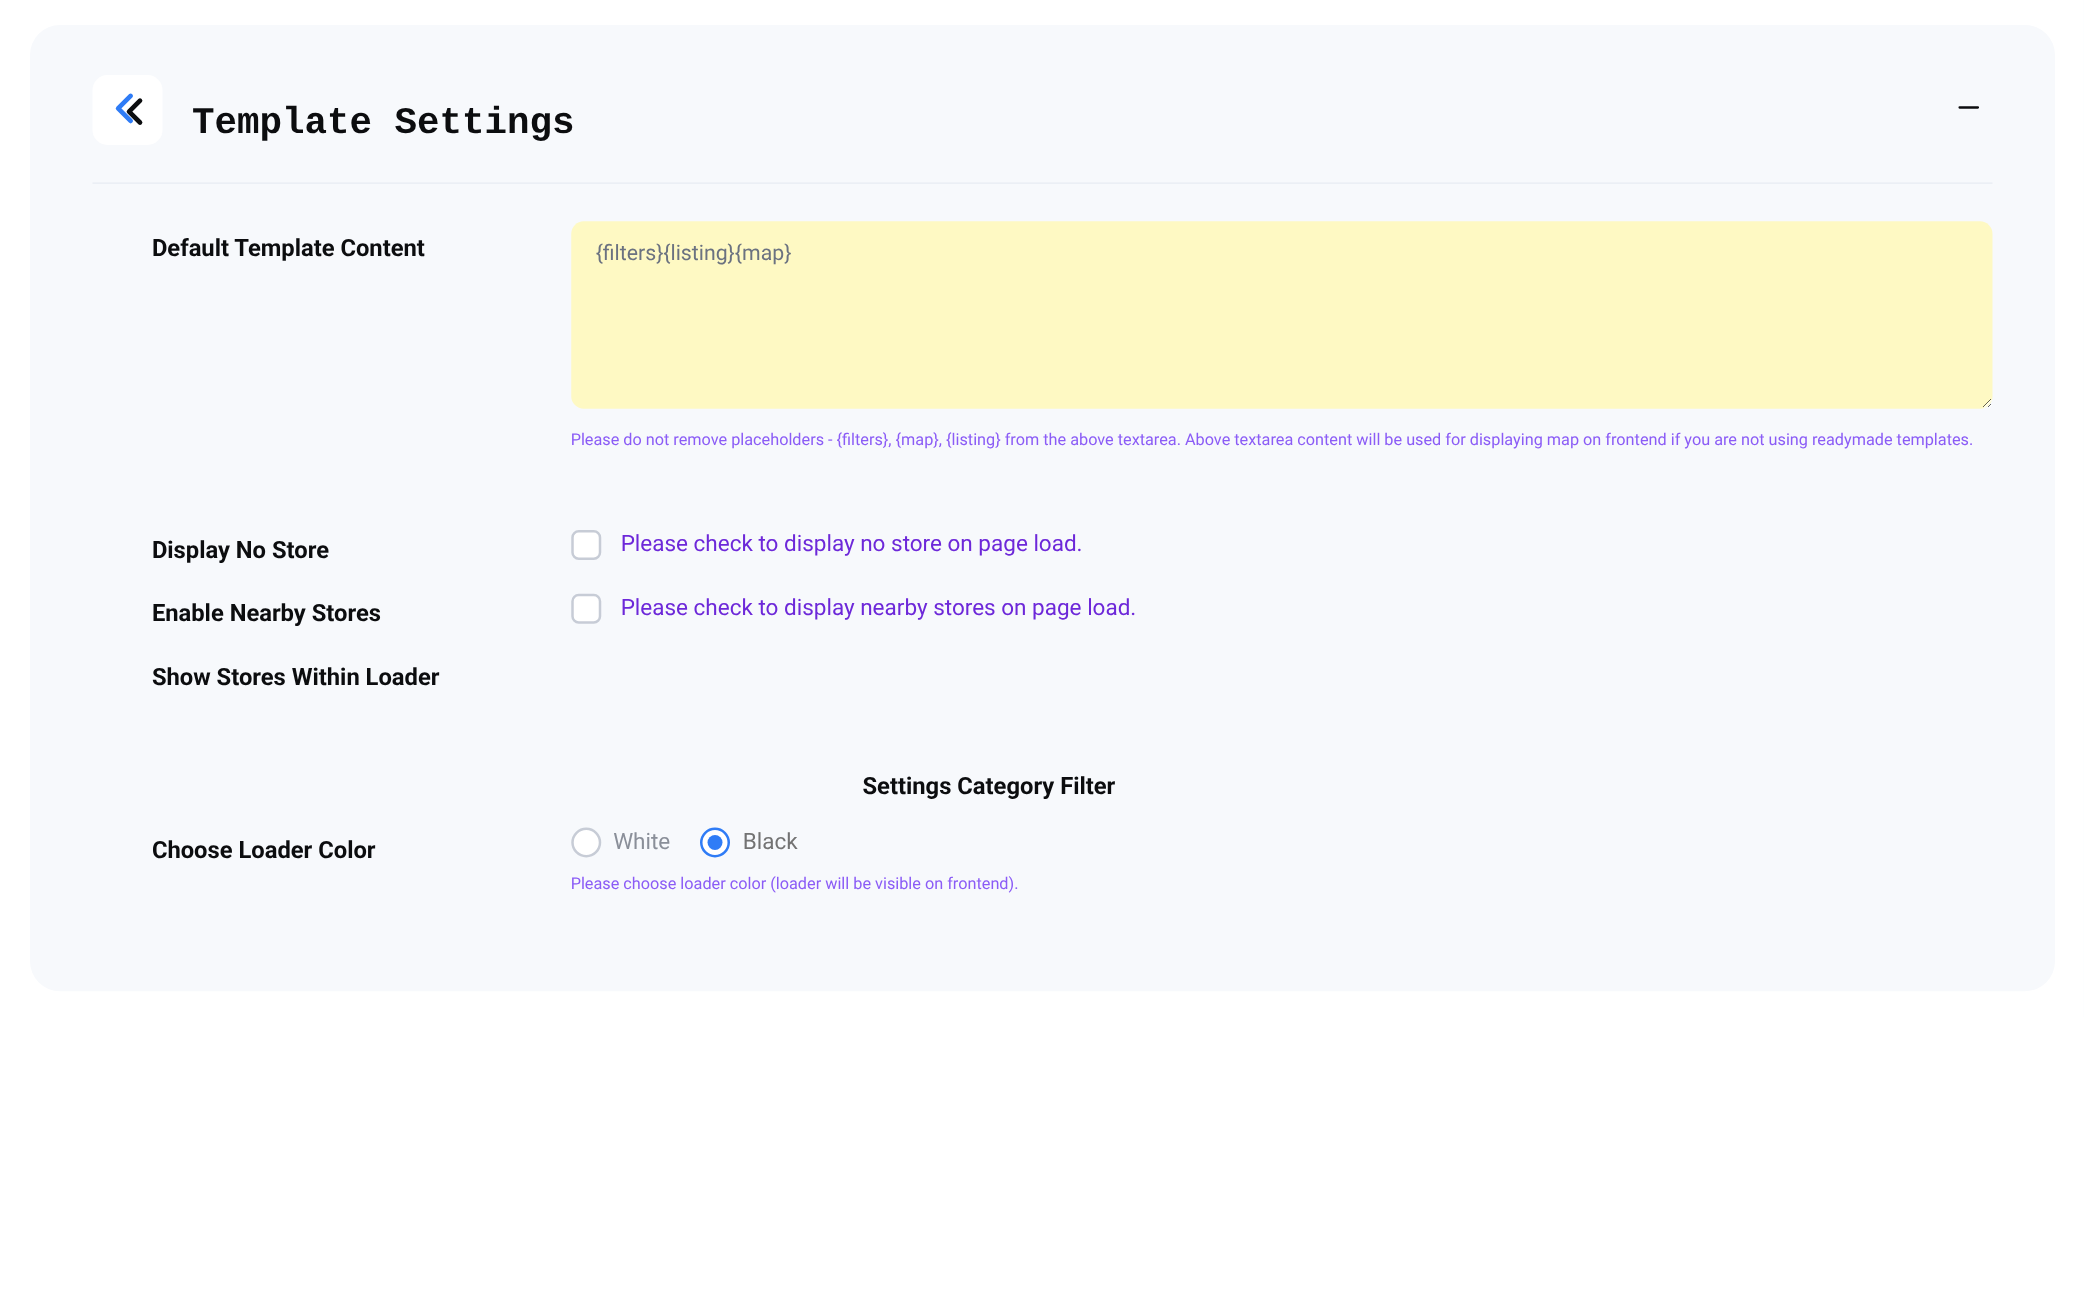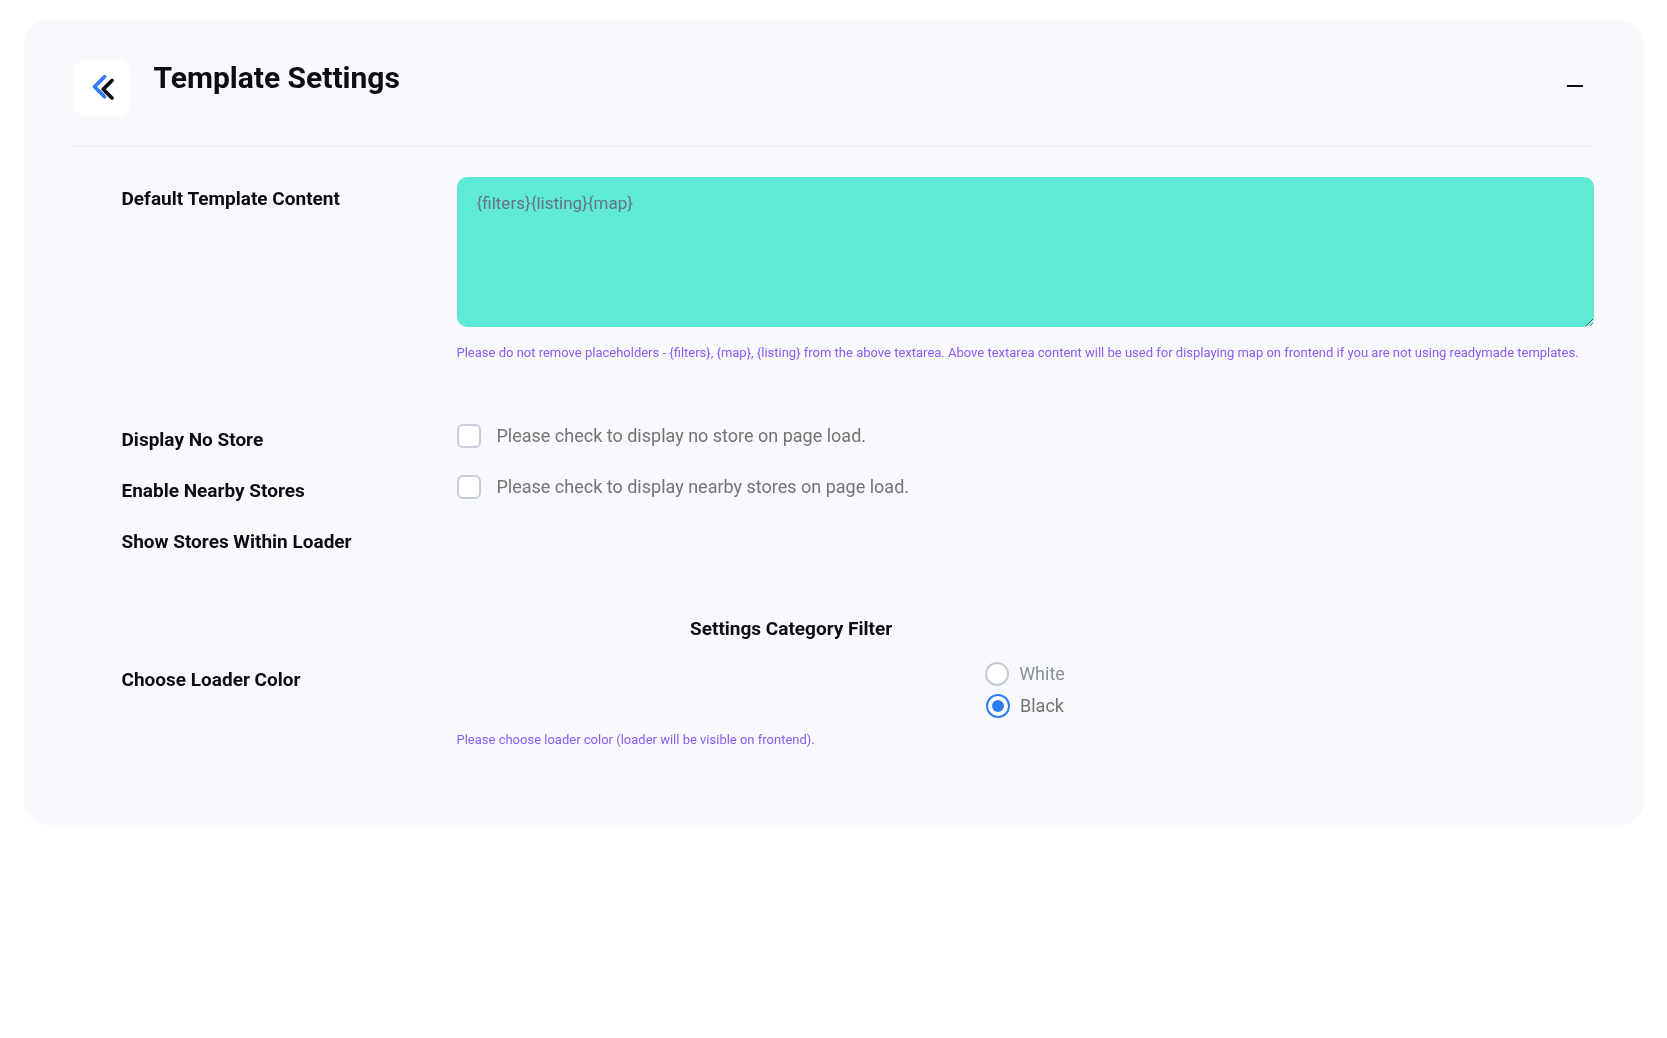--- a/index.html
+++ b/index.html
@@ -22,22 +22,23 @@
     .panel-header {
       display: flex;
       align-items: center;
       justify-content: space-between;
       padding-bottom: 30px;
       border-bottom: 1px solid #e8ecf2;
       margin-bottom: 30px;
     }
     .panel-header-left {
       display: flex;
-      align-items: flex-start;
+      align-items: flex-end;
       gap: 24px;
+      font-family: Liberation Mono, monospace;
     }
     .panel-icon {
       width: 56px;
       height: 56px;
       background: #ffffff;
       border-radius: 12px;
       display: flex;
       align-items: center;
       justify-content: center;
     }
@@ -75,21 +76,21 @@
     }
     .form-control {
       flex: 1;
     }
     textarea.input-textarea {
       width: 100%;
       min-height: 150px;
       padding: 16px 20px;
       border: none;
       border-radius: 10px;
-      background: #5eead4;
+      background: #fef9c3;
       font-size: 17px;
       color: #6b7280;
       font-family: inherit;
       resize: vertical;
       outline: none;
     }
     .helper-text {
       font-size: 13px;
       color: #8b5cf6;
       line-height: 1.6;
@@ -117,28 +118,27 @@
       width: 24px;
       height: 24px;
       border: 2px solid #c7ccd6;
       border-radius: 6px;
       background: #ffffff;
       cursor: pointer;
       flex-shrink: 0;
     }
     .checkbox-label {
       font-size: 18px;
-      color: #737373;
+      color: #6d28d9;
     }
     .radio-row {
       display: flex;
       align-items: center;
-      gap: 8px;
+      gap: 24px;
       padding-top: 4px;
-      flex-direction: column;
     }
     .radio-option {
       display: flex;
       align-items: center;
       gap: 10px;
       cursor: pointer;
     }
     .radio {
       width: 24px;
       height: 24px;

